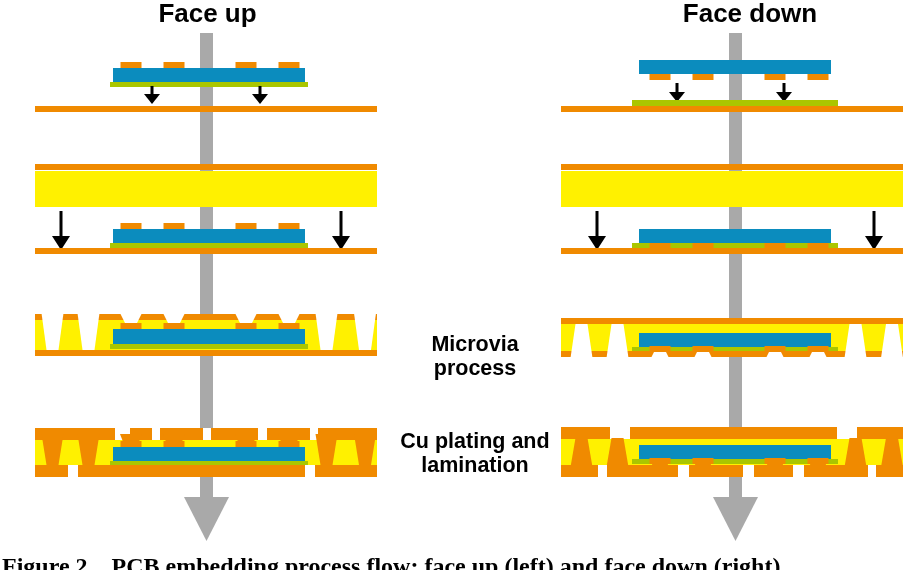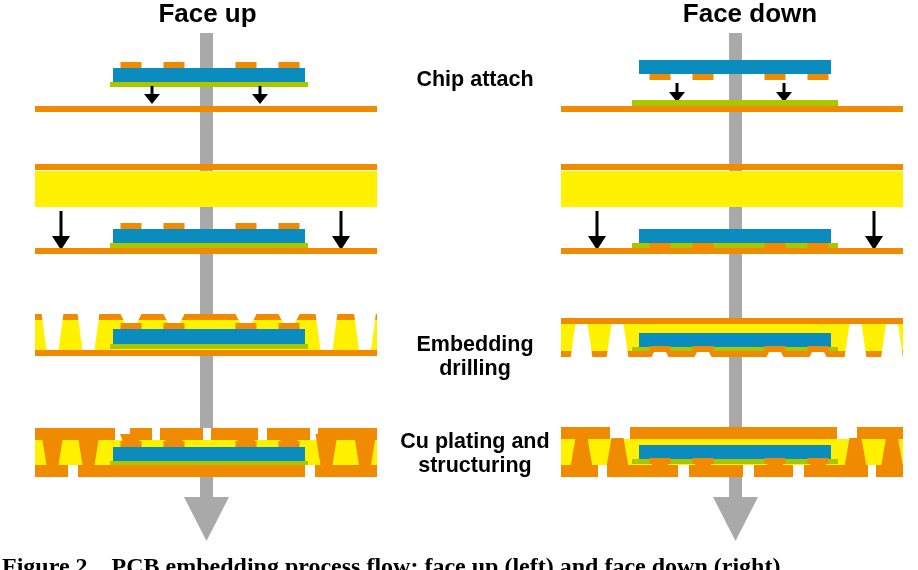--- a/index.html
+++ b/index.html
@@ -209,19 +209,18 @@
       <rect class="bg" x="678" y="465" width="11" height="12"></rect>
       <rect class="bg" x="743" y="465" width="11" height="12"></rect>
       <rect class="bg" x="793" y="465" width="11" height="12"></rect>
       <rect class="bg" x="868" y="465" width="8" height="12"></rect>
     </g>
   </svg>
 
   <div class="col-title left">Face up</div>
   <div class="col-title right">Face down</div>
 
-  <div class="step-label" id="lbl-step1">Chip attach</div>
-  <div class="step-label" id="lbl-step3">Embedding drilling</div>
-  <div class="step-label" id="lbl-step4">Cu plating and structuring</div>
+  <div class="step-label" id="lbl-step3">Microvia process</div>
+  <div class="step-label" id="lbl-step4">Cu plating and lamination</div>
 
   <div class="caption">Figure 2.   PCB embedding process flow: face up (left) and face down (right)</div>
 
 </div>
 
 </body></html>

